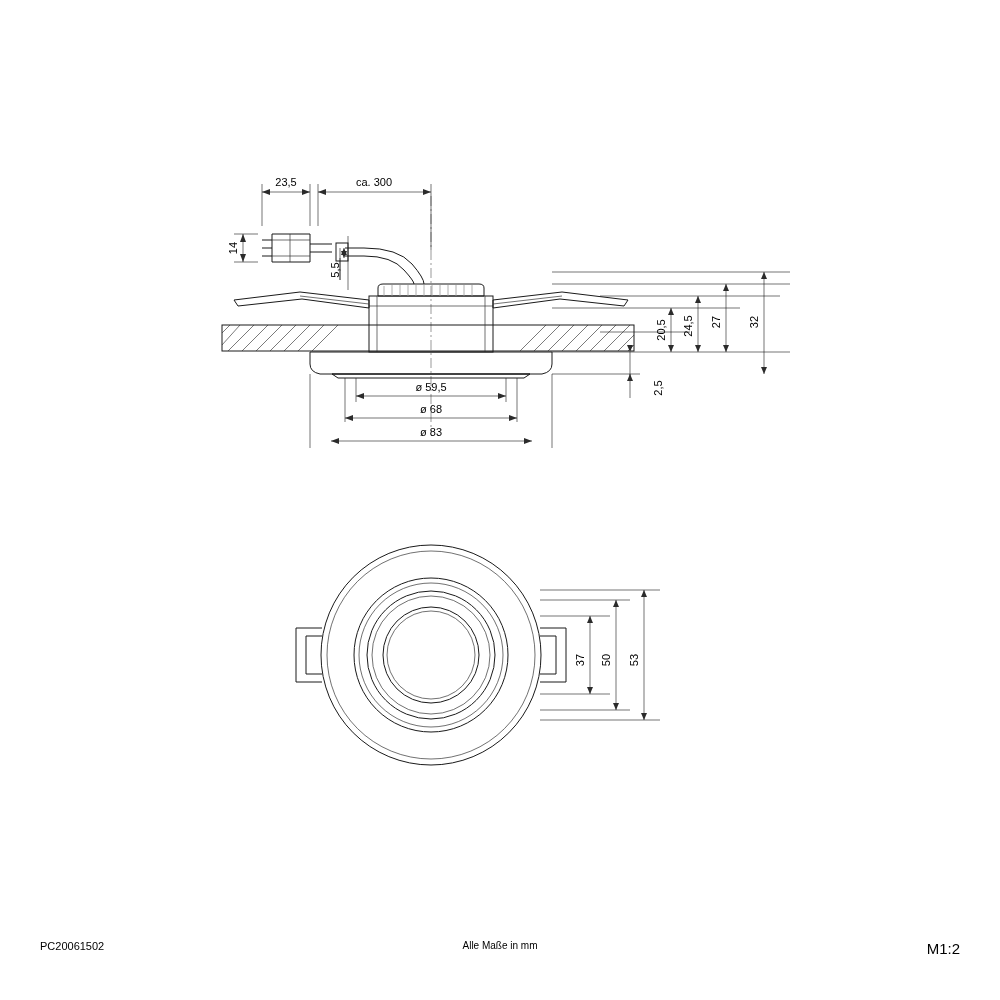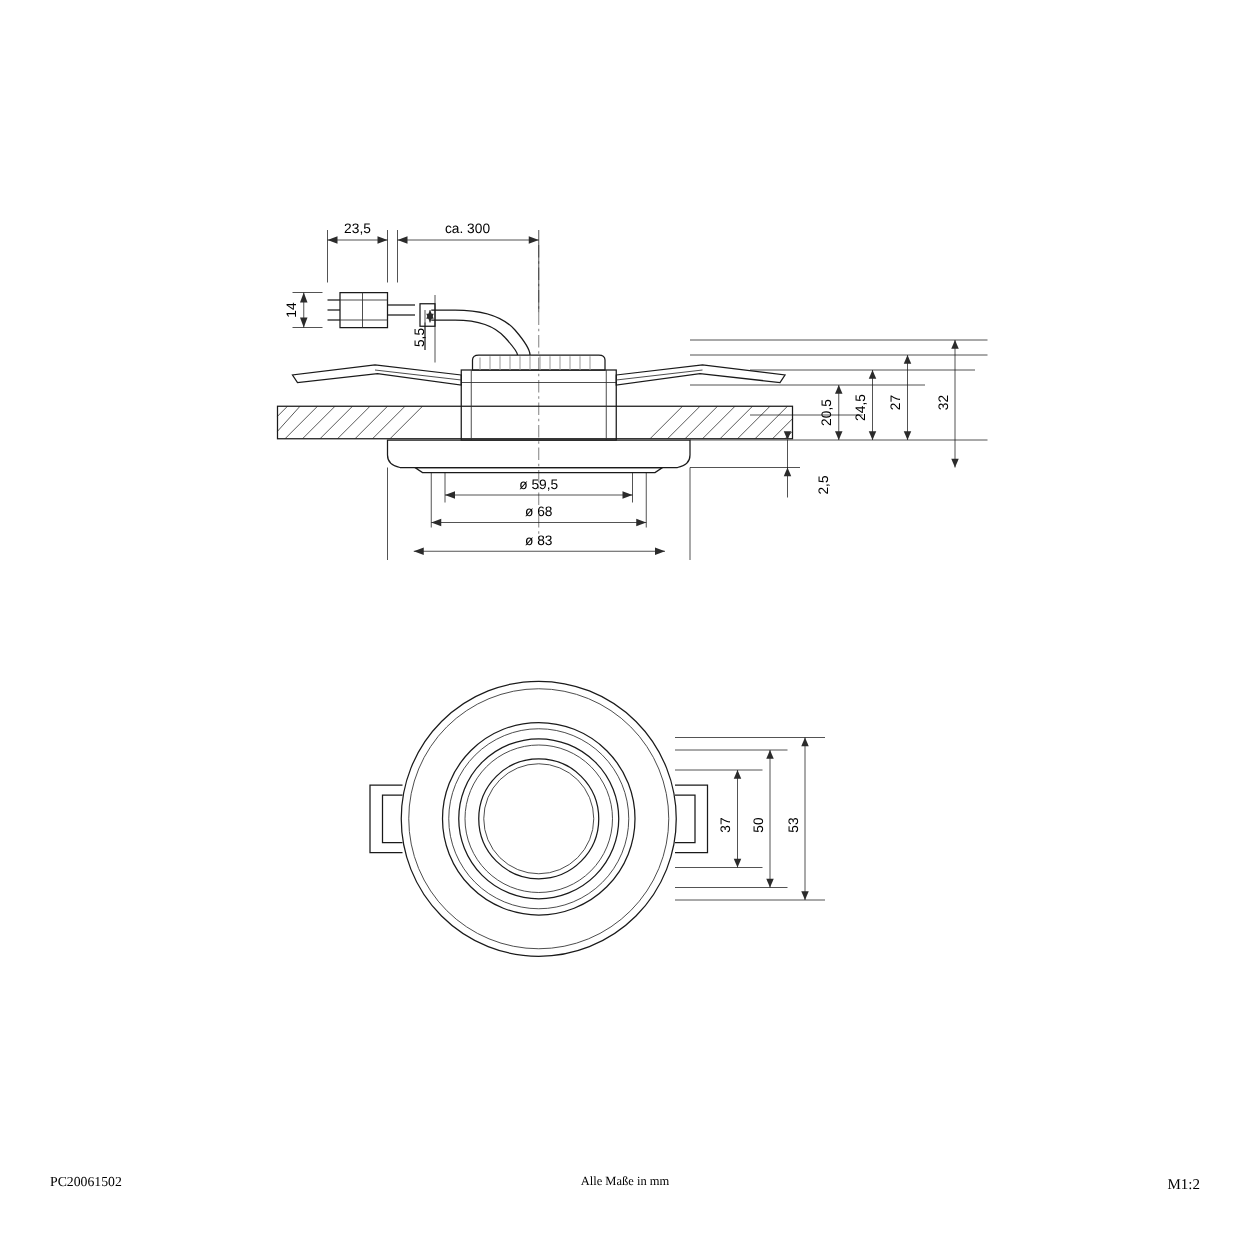--- a/index.html
+++ b/index.html
@@ -26,21 +26,20 @@
     left: 0; top: 0;
     width: 1000px;
     height: 1000px;
   }
   .footer-row {
     position: absolute;
     left: 0;
     top: 940px;
     width: 1000px;
     height: 24px;
-    font-family: Liberation Serif, serif;
   }
   .footer-left {
     position: absolute;
     left: 40px;
     top: 0;
     font-size: 11px;
     color: #000;
   }
   .footer-center {
     position: absolute;
@@ -48,21 +47,21 @@
     top: 0;
     width: 1000px;
     text-align: center;
     font-size: 10px;
     color: #000;
   }
   .footer-right {
     position: absolute;
     right: 40px;
     top: 0;
-    font-size: 12px;
+    font-size: 15px;
     color: #000;
   }
   text {
     font-family: "Liberation Sans", sans-serif;
     fill: #000;
   }
   .dim-label {
     font-size: 11px;
   }
   .dim-label-v {

